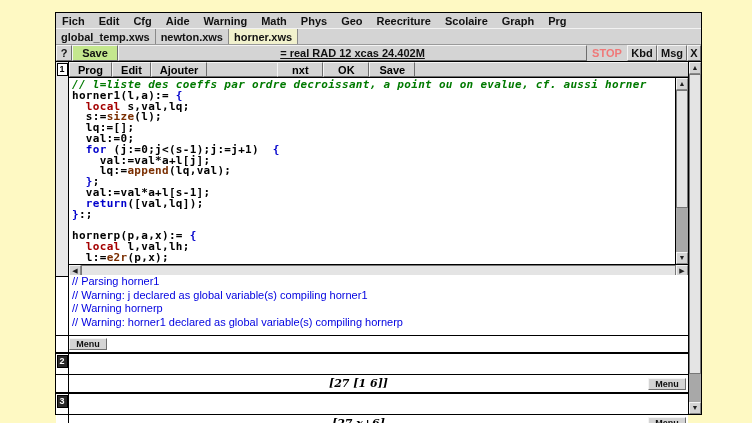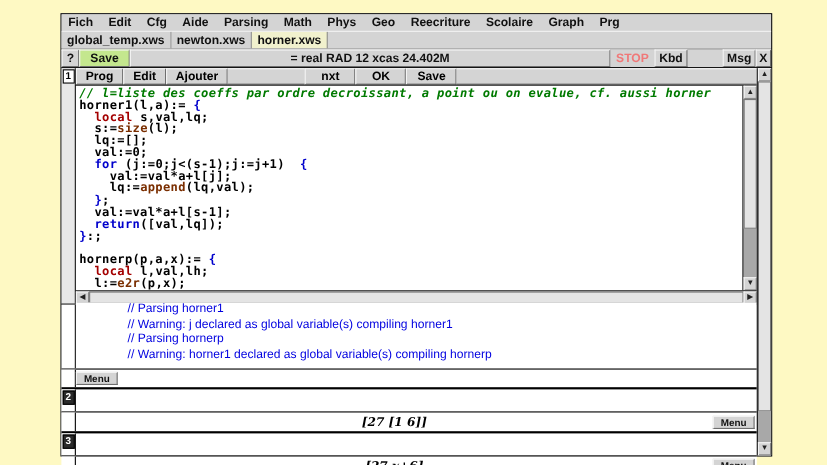--- a/index.html
+++ b/index.html
@@ -18,24 +18,24 @@
   .tab{font-size:11px;font-weight:bold;color:#111;padding:0 5px;display:flex;align-items:center;
        border-right:1px solid #8a8a8a;background:#d4d4d4;white-space:nowrap;}
   .tab.active{background:#f1f1cd;}
   .sess-toolbar{height:16px;display:flex;align-items:stretch;flex:none;border-top:1px solid #9a9a9a;}
   .btn3d{background:#d4d4d4;border-top:1px solid #f4f4f4;border-left:1px solid #f4f4f4;
          border-right:1px solid #6e6e6e;border-bottom:1px solid #6e6e6e;
          display:flex;align-items:center;justify-content:center;
          font-size:11px;font-weight:bold;color:#111;box-sizing:border-box;}
   .help-btn{width:16px;}
   .save-btn{width:46px;background:#c4e78e;}
-  .status-btn{flex:1;}
+  .status-btn{flex:1;text-decoration:underline;}
   .stop-btn{width:40px;color:#f07878;border:none;background:#d4d4d4;}
   .kbd-btn{width:30px;}
-  .msg-btn{width:30px;margin-left:32px;}
+  .msg-btn{width:30px;}
   .close-btn{width:14px;}
 
   
   .main{flex:1;display:flex;min-height:0;border-top:1px solid #000;}
   .content-col{flex:1;display:flex;flex-direction:column;min-width:0;}
 
   .gutter{width:13px;flex:none;background:#e8e8e8;border-right:1px solid #000;
           box-sizing:border-box;display:flex;justify-content:center;}
   .lvlnum{width:11px;height:13px;margin-top:1px;background:#fff;border:1px solid #000;
           box-sizing:border-box;font-size:9px;font-weight:bold;text-align:center;line-height:11px;}
@@ -73,21 +73,21 @@
             font-size:7px;line-height:10px;text-align:center;color:#222;}
   .sb-thumb{background:#e4e4e4;border:1px solid #777;box-sizing:border-box;flex:none;}
   .sb-track{flex:1;background:#a8a8a8;}
   .hsb{height:11px;display:flex;flex:none;background:#b8b8b8;border-top:1px solid #000;}
   .hsb .sb-arrow{width:12px;height:auto;line-height:9px;}
   .hsb .sb-thumb{flex:1;}
 
   
   .messages-row{height:58px;display:flex;flex:none;border-top:1px solid #000;}
   .messages{flex:1;background:#fff;overflow:hidden;padding-left:3px;margin-top:-2px;}
-  .msg-line{font-size:11px;line-height:13.5px;color:#0000e0;white-space:nowrap;margin-left:44px;}
+  .msg-line{font-size:11px;line-height:13.5px;color:#0000e0;white-space:nowrap;}
 
   
   .out-row{display:flex;flex:none;border-top:1px solid #000;background:#fff;align-items:center;}
   .out-row .gutter{background:#fff;align-self:stretch;}
   .out1{height:16px;}
   .out2{height:17px;}
   .out3{height:16px;}
   .out-text{flex:1;text-align:center;font-size:11px;color:#000;}
   .out-math{font-family:"DejaVu Serif",serif;font-style:italic;font-weight:bold;}
   .menu-btn{width:38px;height:12px;margin-right:2px;font-size:9px;font-weight:bold;
@@ -103,21 +103,21 @@
 <body>
 
 <div class="stage">
   <div class="window">
 
     <div class="menubar" id="menubar">
         <span class="menu-item">Fich</span>
         <span class="menu-item">Edit</span>
         <span class="menu-item">Cfg</span>
         <span class="menu-item">Aide</span>
-        <span class="menu-item">Parsing</span>
+        <span class="menu-item">Warning</span>
         <span class="menu-item">Math</span>
         <span class="menu-item">Phys</span>
         <span class="menu-item">Geo</span>
         <span class="menu-item">Reecriture</span>
         <span class="menu-item">Scolaire</span>
         <span class="menu-item">Graph</span>
         <span class="menu-item">Prg</span>
       </div>
 
     <div class="tabbar" id="tabbar">
@@ -173,21 +173,21 @@
               <div class="sb-arrow">▶</div>
             </div>
           </div>
         </div>
 
         <div class="messages-row">
           <div class="gutter" style="background:#fff"></div>
           <div class="messages" id="messages">
               <div class="msg-line">// Parsing horner1</div>
               <div class="msg-line">// Warning: j declared as global variable(s) compiling horner1</div>
-              <div class="msg-line">// Parsing hornerp</div>
+              <div class="msg-line">// Warning hornerp</div>
               <div class="msg-line">// Warning: horner1 declared as global variable(s) compiling hornerp</div>
             </div>
         </div>
 
         <div class="out-row out1">
           <div class="gutter"></div>
           <div class="btn3d menu-btn">Menu</div>
         </div>
 
         <div class="in-row in2">

